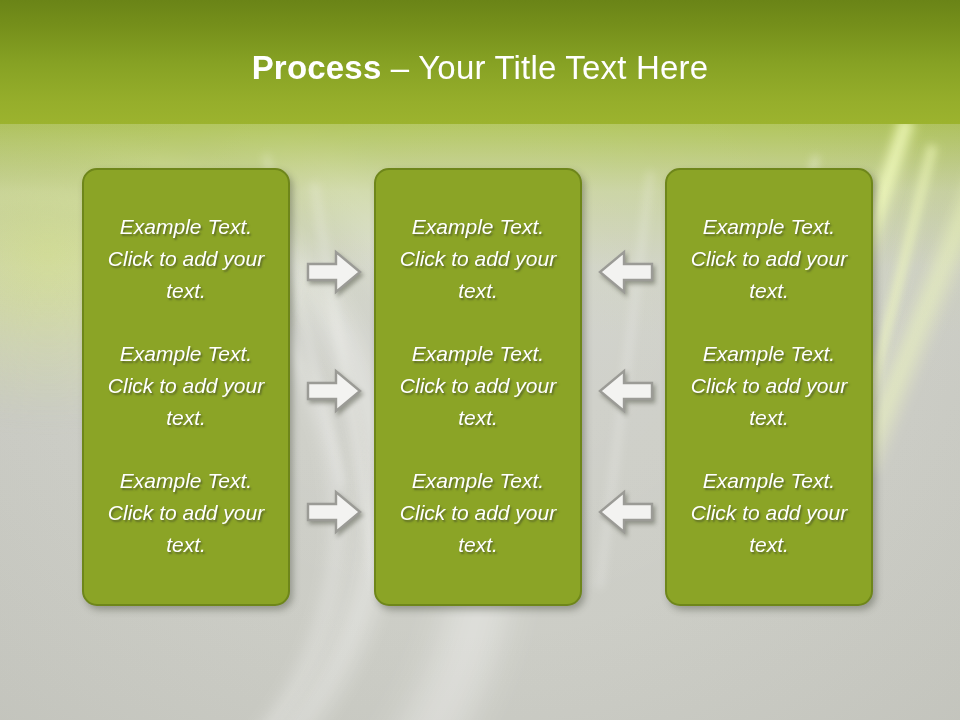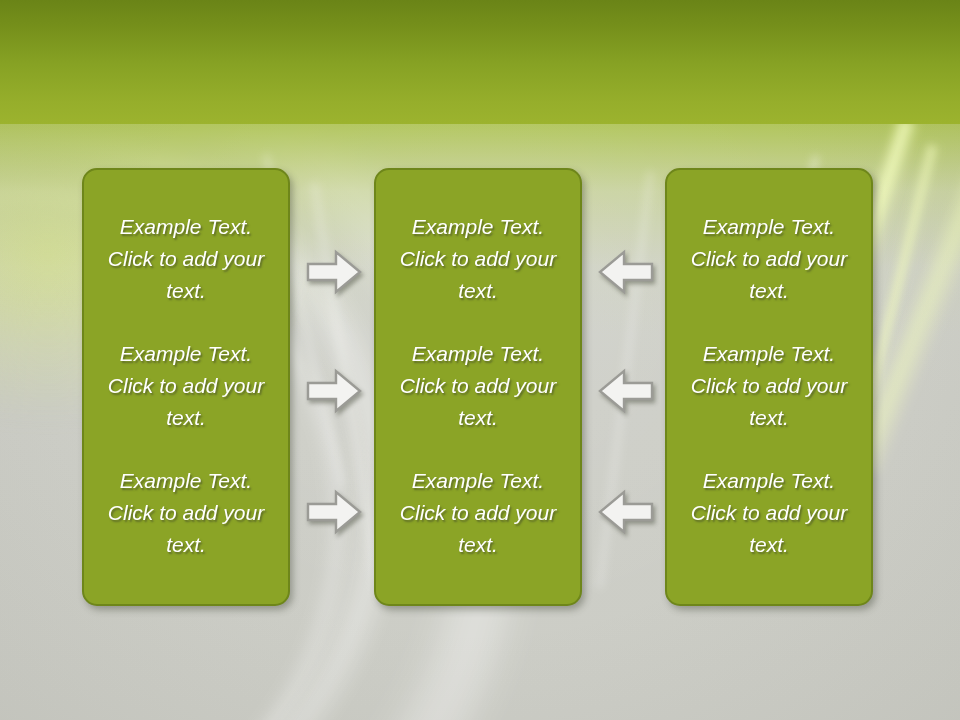--- a/index.html
+++ b/index.html
@@ -199,20 +199,21 @@
   <div class="streak s3"></div>
   <div class="streak s4"></div>
   <div class="streak thin t1"></div>
   <div class="streak thin t2"></div>
   <div class="streak thin t3"></div>
   <div class="streak thin t4"></div>
   <div class="streak thin t5"></div>
   <div class="bg-vignette"></div>
 
   <div class="title-band"></div>
+  <div class="title-text"><span class="bold">Process</span><span class="reg"> – Your Title Text Here</span></div>
 
   <div class="pbox col1">
     <div class="ptext">Example Text. Click  to add your text.</div>
     <div class="ptext">Example Text. Click  to add your text.</div>
     <div class="ptext">Example Text. Click  to add your text.</div>
   </div>
 
   <div class="pbox col2">
     <div class="ptext">Example Text. Click  to add your text.</div>
     <div class="ptext">Example Text. Click  to add your text.</div>

